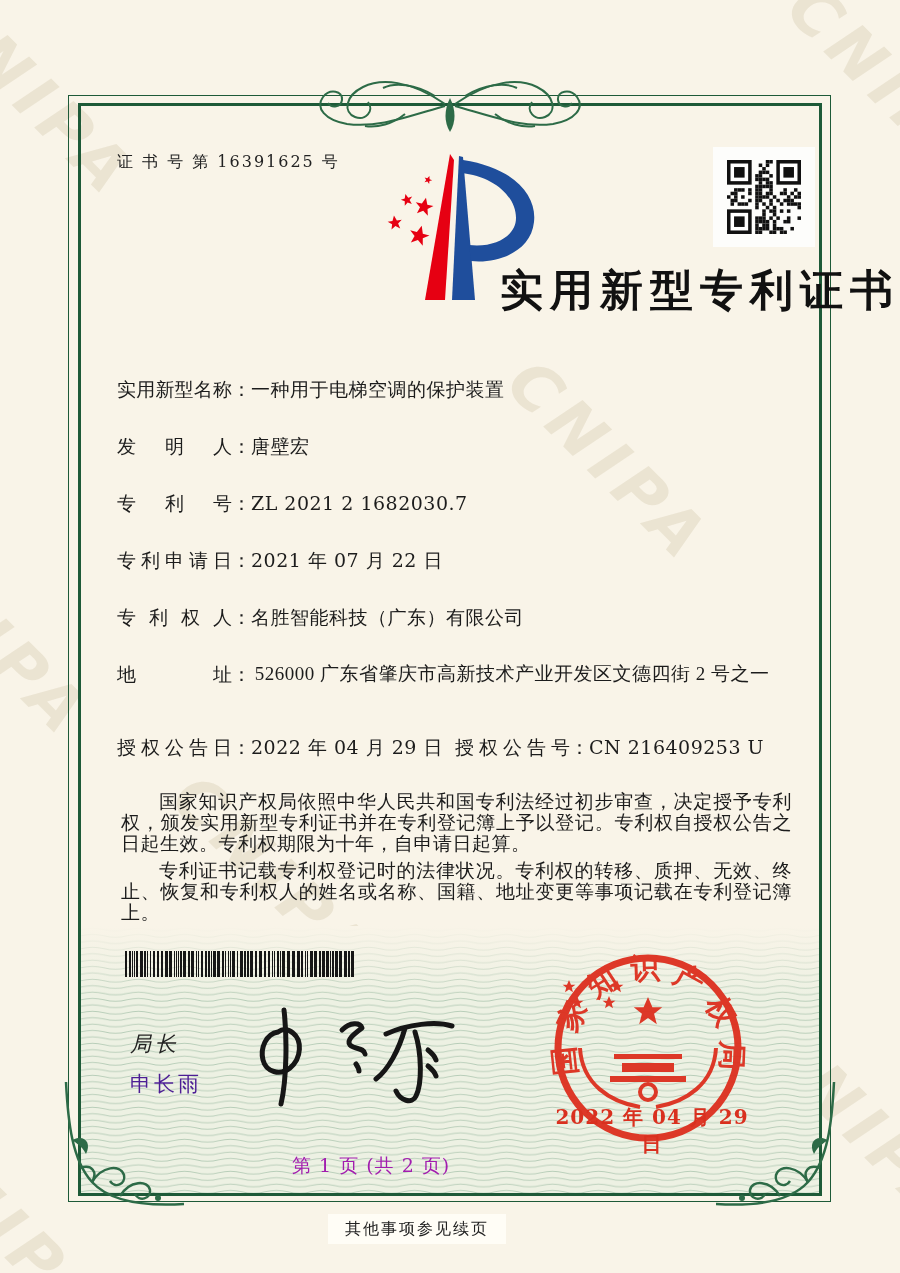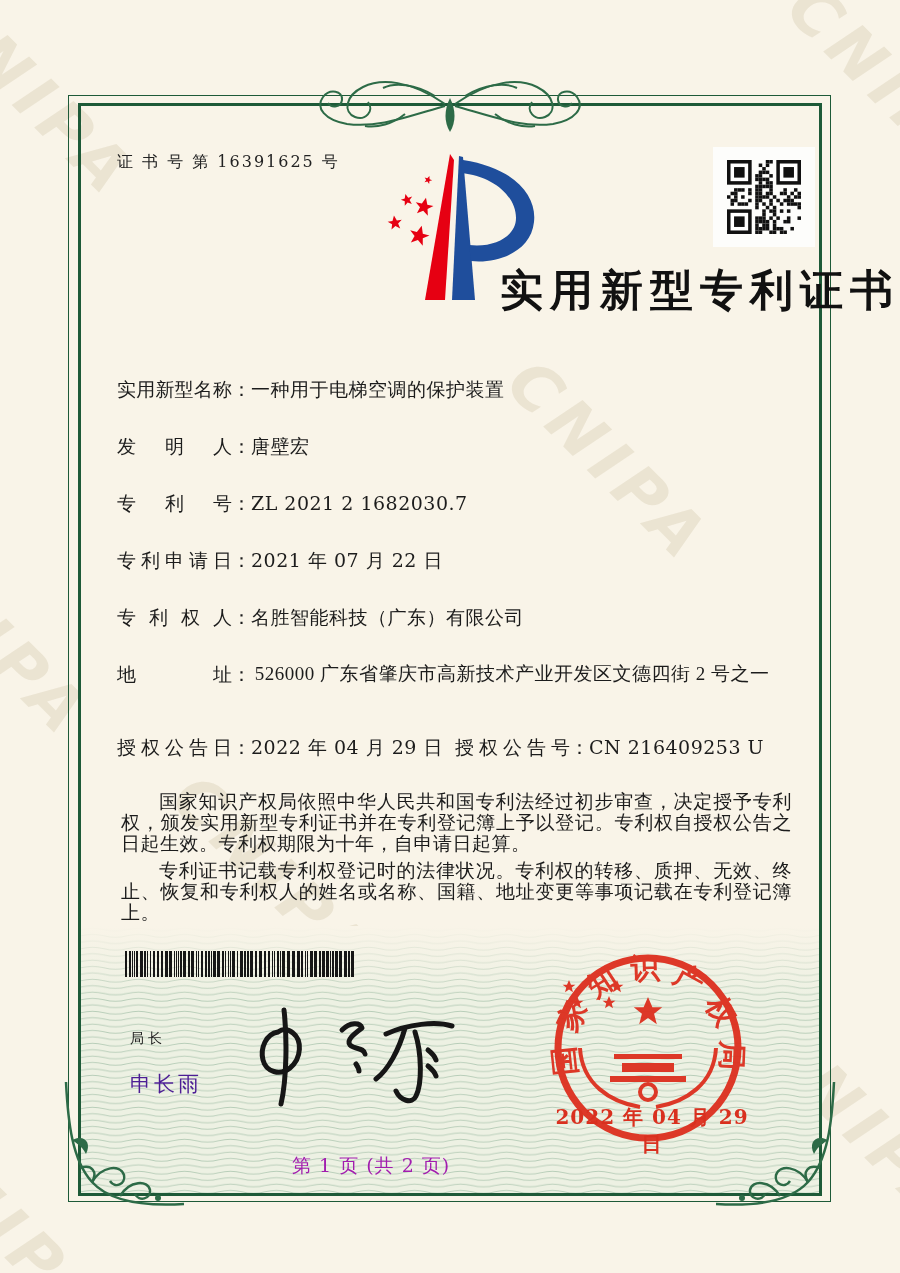--- a/index.html
+++ b/index.html
@@ -32,21 +32,21 @@
       -moz-text-align-last:justify;text-justify:inter-character;vertical-align:top;}
   .fc{vertical-align:top;}
   .fv{display:inline-block;vertical-align:top;letter-spacing:0.5px;text-align:center;}
   .fv.addr{width:522px;white-space:normal;font-family:Liberation Serif, serif;}
   .pair{display:inline-block;white-space:nowrap;margin-top:42px;}
   .pair1{width:338px;}
   .para{margin:6px 0 0 4px;text-align:justify;text-indent:2em;line-height:21px;letter-spacing:0.5px;}
   .para.p1{margin-top:12px;}
   
   .barcode{position:absolute;left:125px;top:951px;}
-  .director-title{position:absolute;left:130px;top:1030px;font-size:14px;letter-spacing:4px;color:#222;}
+  .director-title{position:absolute;left:130px;top:1030px;font-size:21px;letter-spacing:4px;color:#222;font-style:italic;}
   .director-name{position:absolute;left:130px;top:1070px;font-size:21px;letter-spacing:3px;color:#4c1d95;}
   .signature{position:absolute;left:238px;top:998px;}
   .seal{position:absolute;left:548px;top:948px;width:200px;height:200px;opacity:0.95;}
   .seal-date{position:absolute;left:552px;top:1104px;width:200px;text-align:center;
              font-size:20px;font-weight:700;color:#d9301f;letter-spacing:1px;}
   .page-info{position:absolute;left:292px;top:1153px;width:240px;text-align:left;
              font-size:19px;letter-spacing:1px;color:#a21caf;}
   .cont-note{position:absolute;left:328px;top:1214px;width:178px;height:30px;line-height:30px;
              background:#fffdf6;text-align:center;font-size:16px;letter-spacing:2px;color:#222;}
 </style>
@@ -399,14 +399,15 @@
       <rect x="74" y="115" width="52" height="9"></rect>
       <rect x="62" y="128" width="76" height="6"></rect>
       <circle cx="100" cy="144" r="8" fill="none" stroke="#dd2f1e" stroke-width="4"></circle>
       <path d="M32,100 C34,136 62,154 92,159" fill="none" stroke="#dd2f1e" stroke-width="4"></path>
       <path d="M168,100 C166,136 138,154 108,159" fill="none" stroke="#dd2f1e" stroke-width="4"></path>
     </g>
   </svg>
   <div class="seal-date">2022 年 04 月 29 日</div>
 
   <div class="page-info">第 1 页 (共 2 页)</div>
+  <div class="cont-note">其他事项参见续页</div>
 
 </div>
 
 </body></html>

